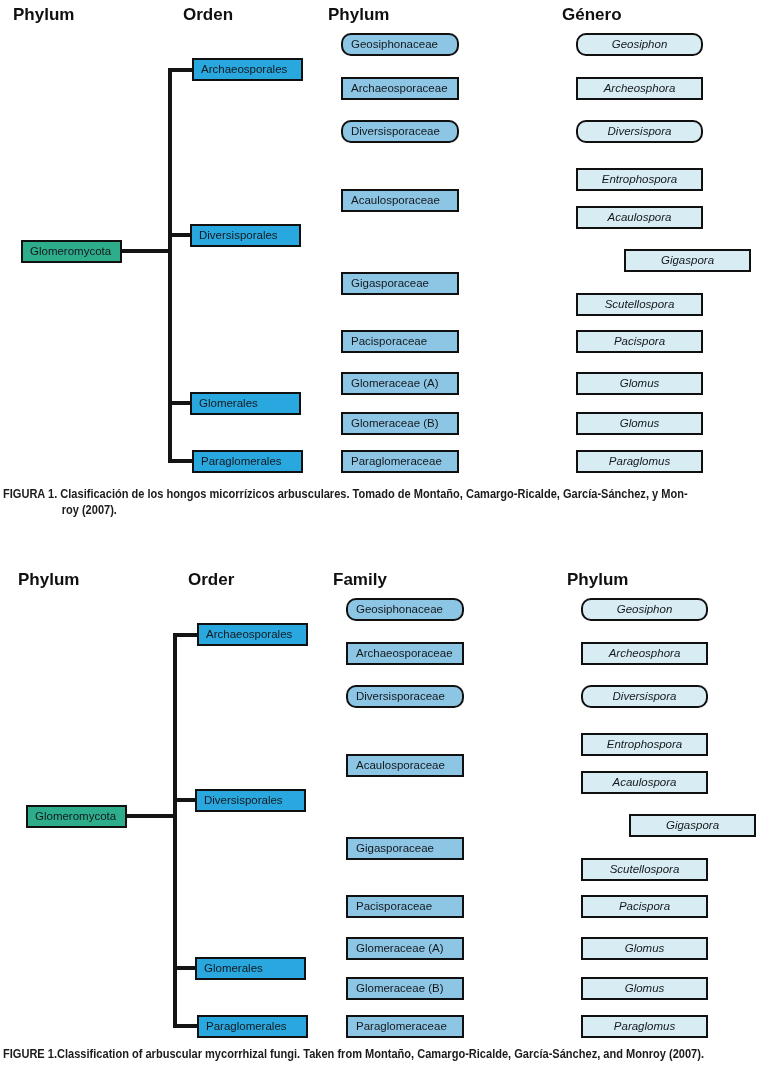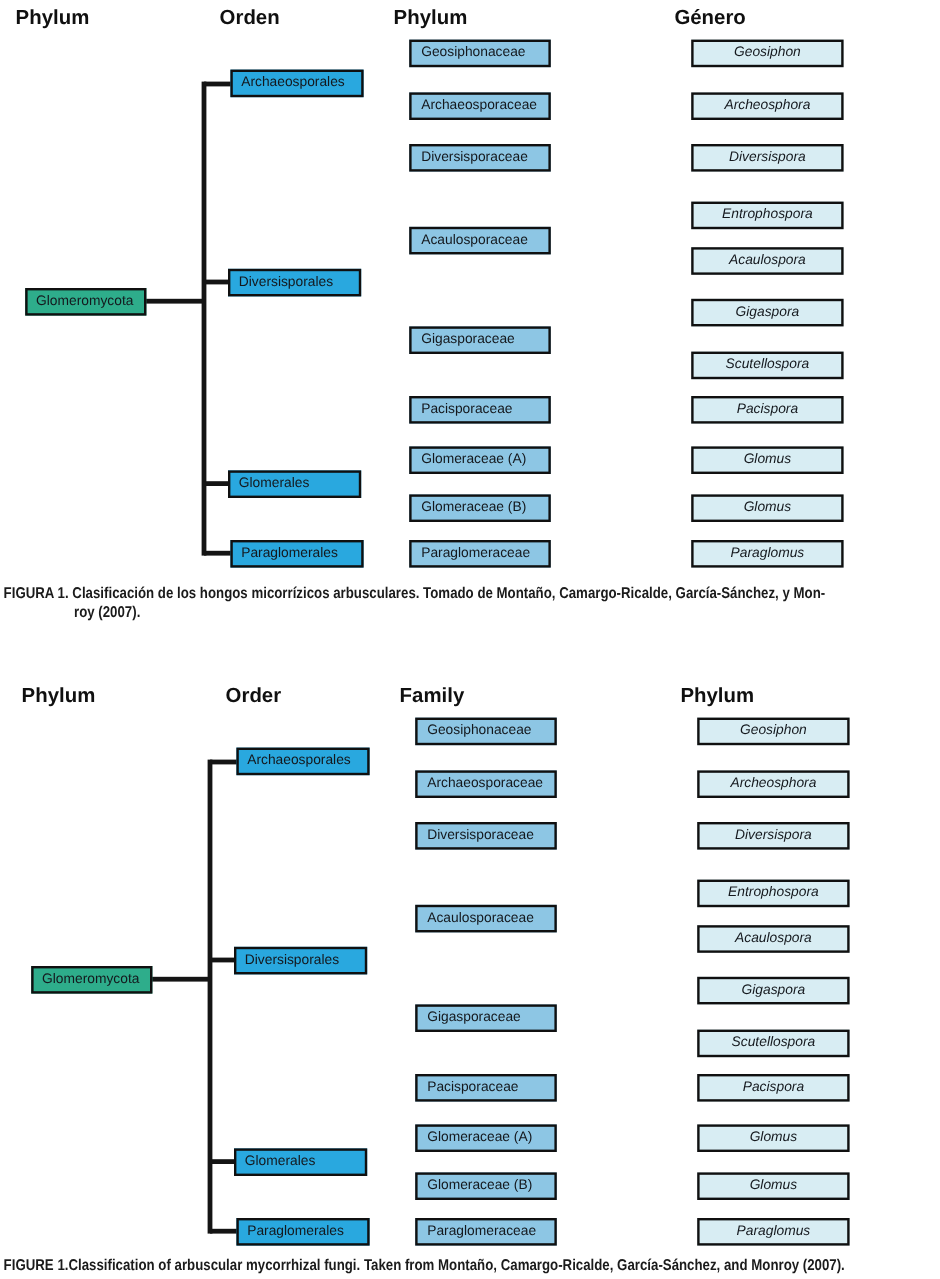--- a/index.html
+++ b/index.html
@@ -53,27 +53,27 @@
   .genus  { background: var(--genus-fill);  width: 127px; font-style: italic; text-align: center; }
 
   
   .p-phy      { left: 21px;  top: 240px; }
   .p-ord-1    { left: 192px; top: 58px;  }
   .p-ord-2    { left: 190px; top: 224px; }
   .p-ord-3    { left: 190px; top: 392px; }
   .p-ord-4    { left: 192px; top: 450px; }
   .p-fam      { left: 341px; }
   .p-gen      { left: 576px; }
-  .r1  { top: 33px;  }
+  .r1  { top: 33px; border-radius: 10px;  }
   .r2  { top: 77px;  }
-  .r3  { top: 120px; }
+  .r3  { top: 120px; border-radius: 10px; }
   .r4  { top: 168px; }
   .r5  { top: 189px; }
   .r6  { top: 206px; }
-  .r7  { top: 249px; }
+  .r7  { top: 249px; margin-left: 48px; }
   .r8  { top: 272px; }
   .r9  { top: 293px; }
   .r10 { top: 330px; }
   .r11 { top: 372px; }
   .r12 { top: 412px; }
   .r13 { top: 450px; }
 
   .line { position: absolute; background: var(--line-color); }
   .l-root   { left: 120px; top: 249px; width: 50px; height: 4px; }
   .l-trunk  { left: 168px; top: 68px;  width: 4px;  height: 395px; }

